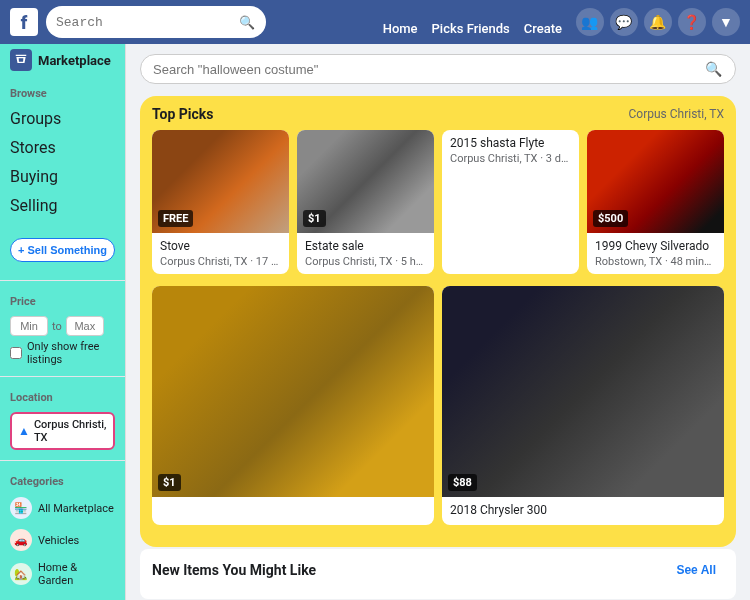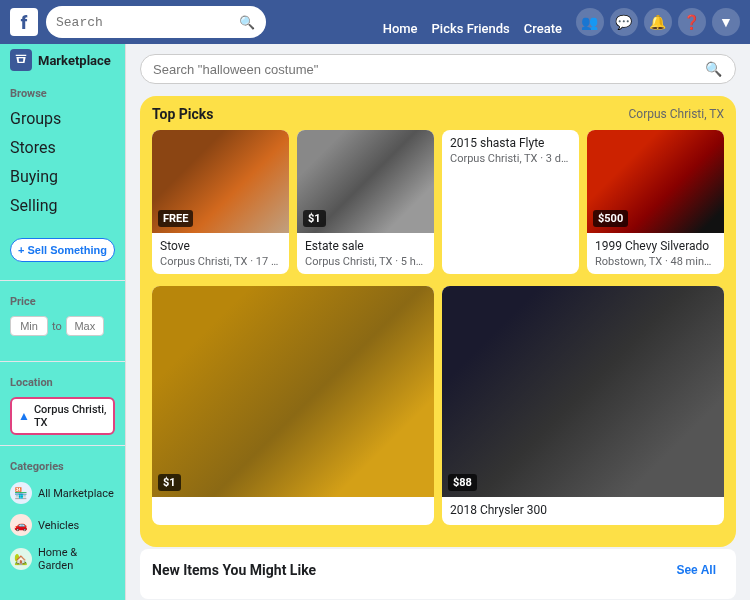--- a/index.html
+++ b/index.html
@@ -93,21 +93,21 @@
       display: flex; align-items: flex-start; gap: 6px;
       padding: 5px 10px;
       cursor: pointer;
       color: #1c1e21;
       font-size: 16px;
     }
 
     .sidebar-divider { border: none; border-top: 1px solid #e4e6ea; margin: 6px 0; }
 
     .price-section { padding: 4px 10px; }
-    .price-row { display: flex; align-items: center; gap: 4px; margin-bottom: 15px; }
+    .price-row { display: flex; align-items: center; gap: 4px; margin-bottom: 0; }
     .price-input {
       width: 38px; border: 1px solid #ccc; border-radius: 4px;
       padding: 3px 4px; font-size: 11px; text-align: center;
     }
     .price-to { font-size: 11px; color: #65676b; }
 
     .free-listing-row {
       display: flex; align-items: center; gap: 5px; margin-top: 4px;
     }
     .free-listing-row input[type=checkbox] { width: 12px; height: 12px; }
@@ -312,20 +312,24 @@
 
     <hr class="sidebar-divider">
 
     <div class="sidebar-section-title">Price</div>
     <div class="price-section">
       <div class="price-row">
         <input class="price-input" type="text" placeholder="Min" style="">
         <span class="price-to">to</span>
         <input class="price-input" type="text" placeholder="Max" style="">
       </div>
+      <div class="free-listing-row">
+        <input type="checkbox" style="">
+        <span class="free-listing-label">Only show free listings</span>
+      </div>
     </div>
 
     <hr class="sidebar-divider">
 
     <div class="sidebar-section-title">Location</div>
     <div class="location-section">
       <div class="location-box">
         <span class="location-pin">▲</span>
         <span class="location-text">Corpus Christi, TX</span>
       </div>

